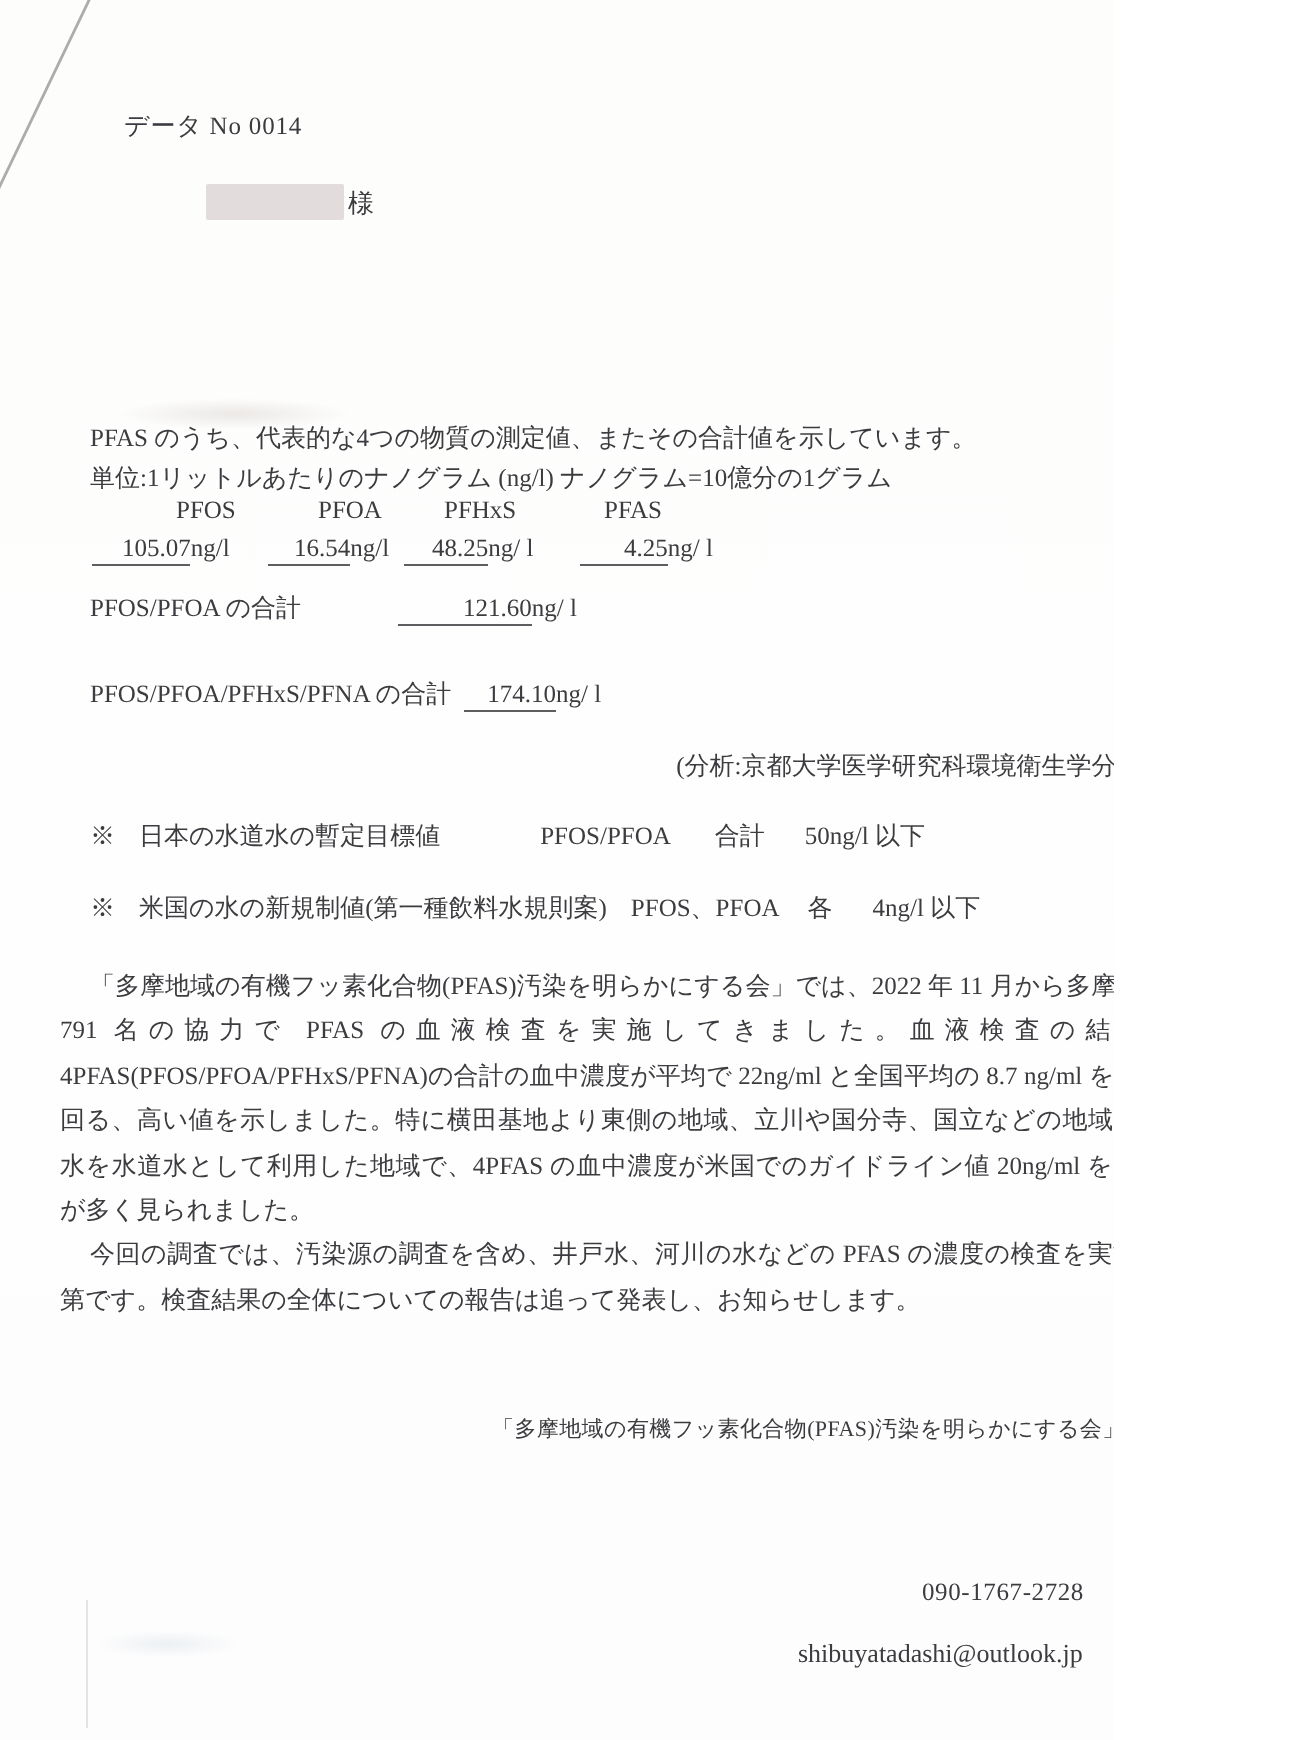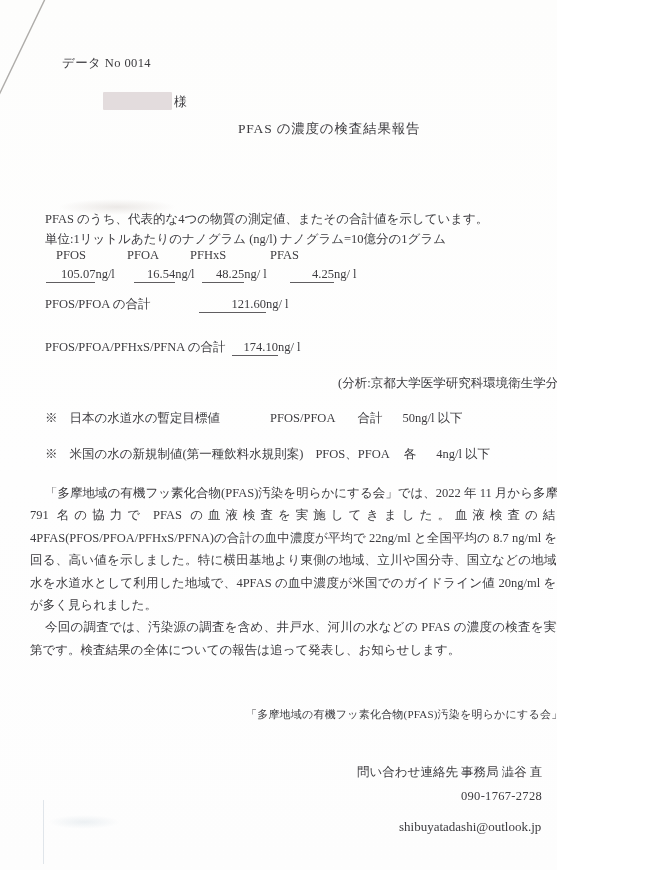--- a/index.html
+++ b/index.html
@@ -39,21 +39,21 @@
   .intro-thanks{
     left:30px;top:166px;width:578px;margin:0;
     text-indent:15px;line-height:25px;text-align:justify;
   }
   .intro-line{left:45px;white-space:nowrap;}
   .intro-summary{top:211px;}
   .intro-unit{top:231px;}
   .res-row{left:0;top:0;width:650px;height:20px;}
   .res-head{top:248px;}
   .res-vals{top:266px;}
-  .rh{position:absolute;white-space:nowrap;}
+  .rh{position:absolute;white-space:nowrap;margin-left:32px;}
   .rh0{left:56px}.rh1{left:127px}.rh2{left:190px}.rh3{left:270px}
   .rv{position:absolute;white-space:nowrap;}
   .rv0{left:46px}.rv1{left:134px}.rv2{left:202px}.rv3{left:290px}
   .uv{
     display:inline-block;border-bottom:1.2px solid #5f5d60;
     line-height:16px;
   }
   .p15{padding-left:15px}.p13{padding-left:13px}.p14{padding-left:14px}.p20{padding-left:22px}
   .total-row{left:45px;white-space:nowrap;}
   .total-1{top:296px;}
@@ -90,21 +90,20 @@
   <svg class="corner-line-svg" width="52" height="100">
     <line x1="46" y1="-3" x2="-2" y2="97" stroke="#aeaca9" stroke-width="1.4"></line>
   </svg>
   <div class="smudge"></div>
   <div class="vline-bl"></div>
   <div class="smudge2"></div>
 
   <div class="abs data-no">データ No 0014</div>
   <div class="redact"></div>
   <div class="abs addressee">様</div>
-  <div class="abs doc-title">PFAS の濃度の検査結果報告</div>
 
   <div class="abs intro-line intro-summary">PFAS のうち、代表的な4つの物質の測定値、またその合計値を示しています。</div>
   <div class="abs intro-line intro-unit">単位:1リットルあたりのナノグラム (ng/l) ナノグラム=10億分の1グラム</div>
 
   <div class="abs res-row res-head">
     <span class="rh rh0">PFOS</span>
     <span class="rh rh1">PFOA</span>
     <span class="rh rh2">PFHxS</span>
     <span class="rh rh3">PFAS</span>
   </div>
@@ -130,17 +129,16 @@
   <div class="abs note note-2 n2">
     <span class="n-mark">※</span><span>米国の水の新規制値(第一種飲料水規則案)</span><span class="n-sub">PFOS、PFOA</span><span class="n-qual">各</span><span class="n-limit">4ng/l 以下</span>
   </div>
 
   <div class="abs body-text">
     <p>「多摩地域の有機フッ素化合物(PFAS)汚染を明らかにする会」では、2022 年 11 月から多摩地域全域 791 名の協力で PFAS の血液検査を実施してきました。血液検査の結果は、4PFAS(PFOS/PFOA/PFHxS/PFNA)の合計の血中濃度が平均で 22ng/ml と全国平均の 8.7 ng/ml を大きく上回る、高い値を示しました。特に横田基地より東側の地域、立川や国分寺、国立などの地域では地下水を水道水として利用した地域で、4PFAS の血中濃度が米国でのガイドライン値 20ng/ml を超える方が多く見られました。</p>
     <p>今回の調査では、汚染源の調査を含め、井戸水、河川の水などの PFAS の濃度の検査を実施した次第です。検査結果の全体についての報告は追って発表し、お知らせします。</p>
   </div>
 
   <div class="abs org-line">「多摩地域の有機フッ素化合物(PFAS)汚染を明らかにする会」</div>
-  <div class="abs contact-line">問い合わせ連絡先 事務局 澁谷 直</div>
   <div class="abs phone-line">090-1767-2728</div>
   <div class="abs email-line">shibuyatadashi@outlook.jp</div>
 
 </div>
 
 </body></html>

